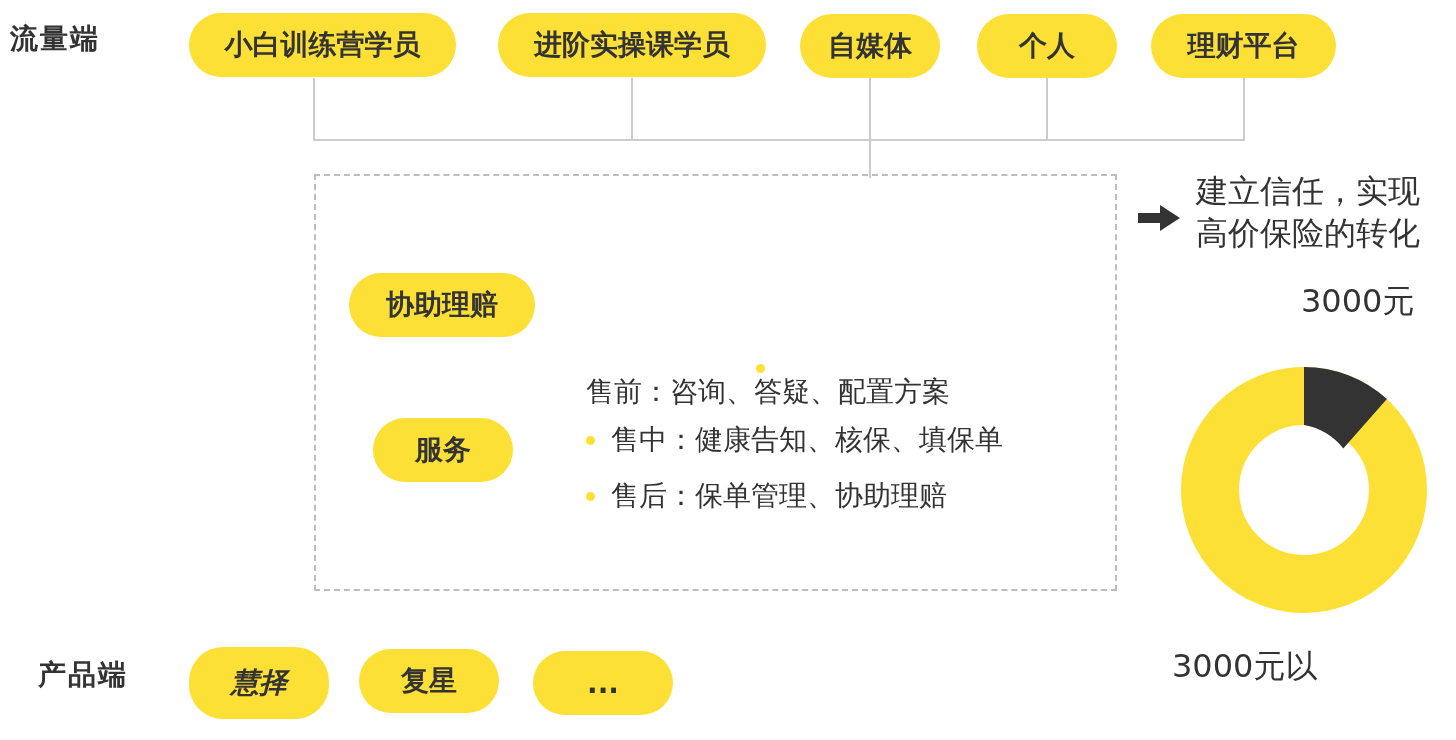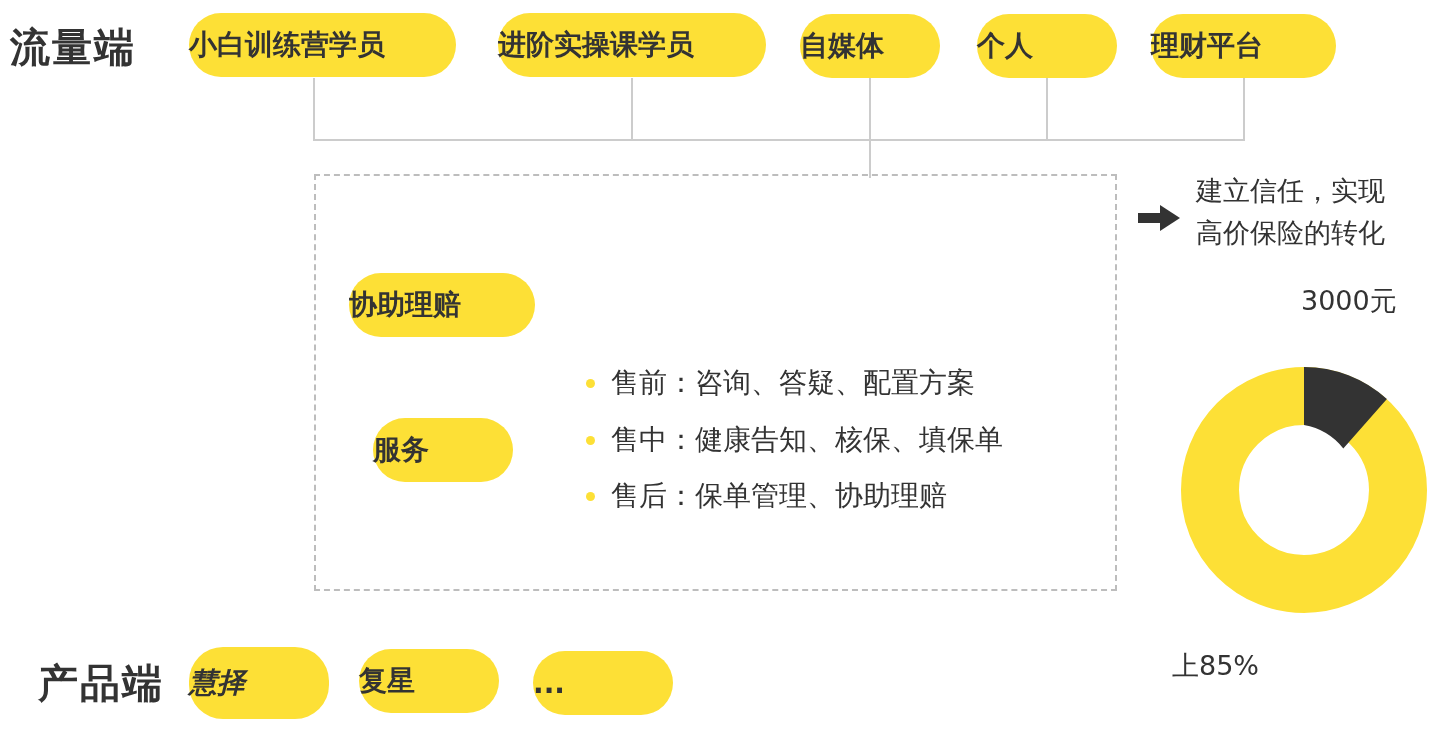--- a/index.html
+++ b/index.html
@@ -1,26 +1,26 @@
 <!DOCTYPE html>
 <html><head>
 <meta charset="utf-8">
 <style>
   html,body{margin:0;padding:0;background:#ffffff;}
   body{width:1456px;height:740px;position:relative;overflow:hidden;
        font-family:"DejaVu Sans","Liberation Sans",sans-serif;color:#333333;}
   .abs{position:absolute;}
-  .section-title{font-size:40px;font-weight:bold;color:#333333;letter-spacing:2px;}
-  .pill{position:absolute;background:#FDE036;border-radius:34px;display:flex;align-items:center;justify-content:flex-start;
+  .section-title{font-size:28px;font-weight:bold;color:#333333;letter-spacing:2px;}
+  .pill{position:absolute;background:#FDE036;border-radius:34px;display:flex;align-items:center;justify-content:center;
         font-size:28px;font-weight:bold;color:#333333;white-space:nowrap;}
   .line{position:absolute;background:#cccccc;}
   .dashed-box{position:absolute;border:2px dashed #bdbdbd;box-sizing:border-box;}
   .bullet-item{position:absolute;display:flex;align-items:center;font-size:28px;color:#333333;white-space:nowrap;}
   .bullet-dot{width:9px;height:9px;border-radius:50%;background:#FDE036;margin-right:16px;}
-  .note{position:absolute;font-size:27px;color:#333333;line-height:42px;}
+  .note{position:absolute;font-size:32px;color:#333333;line-height:42px;}
 </style>
 </head>
 <body>
 
 <div class="abs section-title" style="left:10px;top:20px;">流量端</div>
 
 <div class="pill" style="left:189px;top:13px;width:267px;height:64px;">
     <span>小白训练营学员</span>
   </div>
 <div class="pill" style="left:498px;top:13px;width:268px;height:64px;">
@@ -45,21 +45,21 @@
 
 <div class="dashed-box" style="left:314px;top:174px;width:803px;height:417px;"></div>
 
 <div class="pill" style="left:349px;top:273px;width:186px;height:64px;">
     <span>协助理赔</span>
   </div>
 <div class="pill" style="left:373px;top:418px;width:140px;height:64px;">
     <span>服务</span>
   </div>
 
-<div class="bullet-item" style="left:586px;top:364px;">
+<div class="bullet-item" style="left:586px;top:364px;flex-direction:column;">
   <span class="bullet-dot"></span>
   <span>售前：咨询、答疑、配置方案</span>
 </div>
 <div class="bullet-item" style="left:586px;top:421px;">
   <span class="bullet-dot"></span>
   <span>售中：健康告知、核保、填保单</span>
 </div>
 <div class="bullet-item" style="left:586px;top:477px;">
   <span class="bullet-dot"></span>
   <span>售后：保单管理、协助理赔</span>
@@ -79,21 +79,21 @@
 </div>
 
 <svg class="abs" style="left:1181px;top:367px;" width="246" height="246" viewBox="0 0 246 246">
 
   <circle cx="123" cy="123" r="94" fill="none" stroke="#FDE036" stroke-width="58"></circle>
 
   <path d="M123,0 A123,123 0 0 1 205.9,32.1 L162.3,81.4 A65,65 0 0 0 123,58 Z" fill="#333333"></path>
 </svg>
 
 <div class="note" style="left:1172px;top:645px;">
-  <div>上85%</div>
+  <div>3000元以</div>
 </div>
 
 <div class="abs section-title" style="left:10px;top:656px;margin-left:28px;">产品端</div>
 <div class="pill" style="left:189px;top:647px;width:140px;height:72px;font-style:italic;">
     <span>慧择</span>
   </div>
 <div class="pill" style="left:359px;top:649px;width:140px;height:64px;">
     <span>复星</span>
   </div>
 <div class="pill" style="left:533px;top:651px;width:140px;height:64px;">

